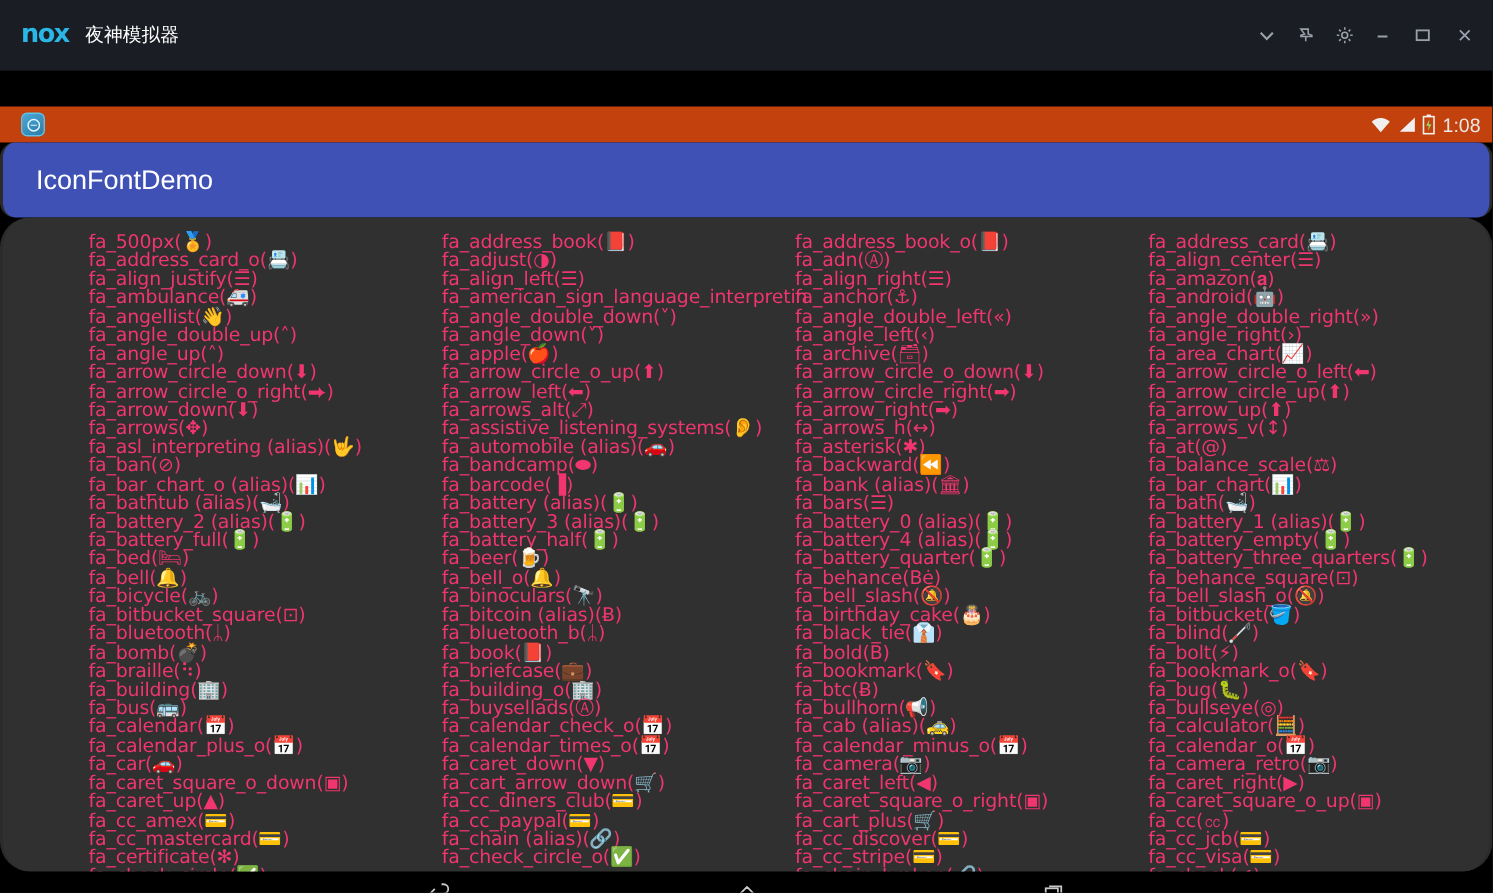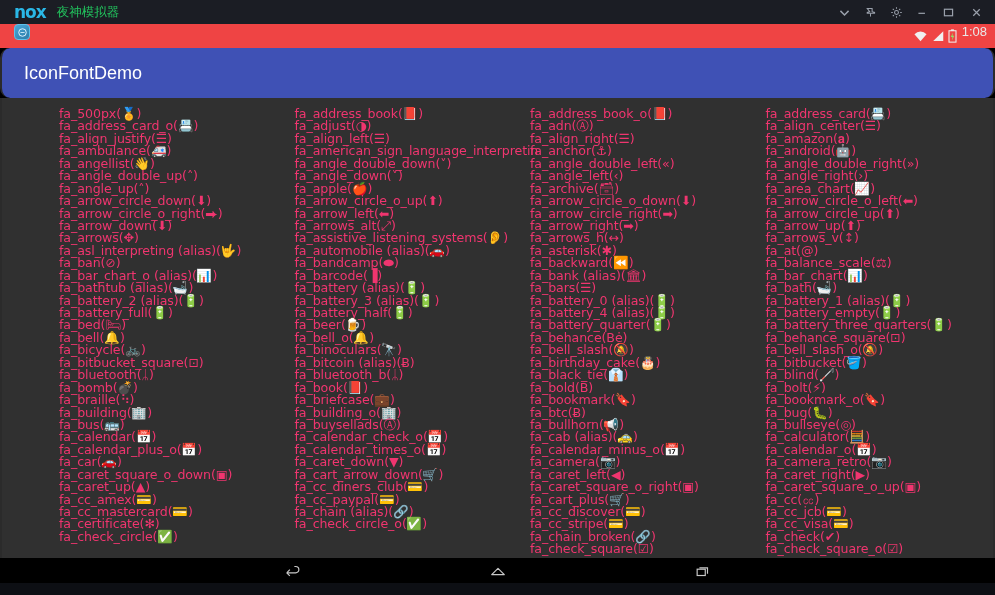--- a/index.html
+++ b/index.html
@@ -5,36 +5,36 @@
   * { box-sizing: border-box; margin: 0; padding: 0; }
   html, body {
     width: 995px; height: 595px;
     background: #0d0f14;
     font-family: "Liberation Sans", sans-serif;
     overflow: hidden;
   }
 
   
   .nox-titlebar {
-    height: 24px; width: 995px;
+    height: 47px; width: 995px;
     background: #1b1d24;
     display: flex; align-items: center;
     padding: 0 6px 0 14px;
     position: relative;
   }
   .nox-logo {
     color: #2ab7e6;
     font-size: 17px;
     letter-spacing: -1px;
     font-family: "DejaVu Sans", sans-serif;
     font-weight: 600;
     line-height: 1;
   }
   .nox-title-text {
-    color: #22c55e;
+    color: #ffffff;
     font-size: 12.5px;
     margin-left: 11px;
     font-family: "DejaVu Sans", sans-serif;
   }
   .title-spacer { flex: 1 1 auto; }
   .win-btn {
     width: 26px; height: 30px;
     display: flex; align-items: center; justify-content: center;
     color: #9aa0ab;
   }
@@ -43,24 +43,25 @@
 
   
   .device {
     width: 995px; height: 559px;
     background: #000;
     display: flex; flex-direction: column;
   }
 
   .status-bar {
     height: 24px; width: 100%;
-    background: #ef4444;
-    display: flex; 
+    background: #c2410c;
+    display: flex; align-items: center;
     padding: 0 8px 0 8px;
     flex: 0 0 24px;
+    margin-top: 24px;
   }
   .status-app-icon {
     width: 16px; height: 16px;
     border-radius: 4px;
     background: linear-gradient(145deg,#4aa8d8,#2d7ca8);
     border: 1px solid #5fc0e8;
     display: flex; align-items: center; justify-content: center;
     color: #d8f2ff; font-size: 9px;
     margin-left: 6px;
   }
@@ -89,20 +90,21 @@
     font-family: "Liberation Sans", sans-serif;
   }
 
   .content {
     flex: 1 1 auto;
     background: #303030;
     overflow: hidden;
     position: relative;
     border-left: 2px solid #2b2b2b;
     border-right: 2px solid #2b2b2b;
+    border-radius: 20px;
   }
   .grid {
     display: flex;
     padding: 10px 0 0 0;
     height: 100%;
   }
   .col {
     flex: 1 1 0;
     min-width: 0;
     padding-left: 8px;

